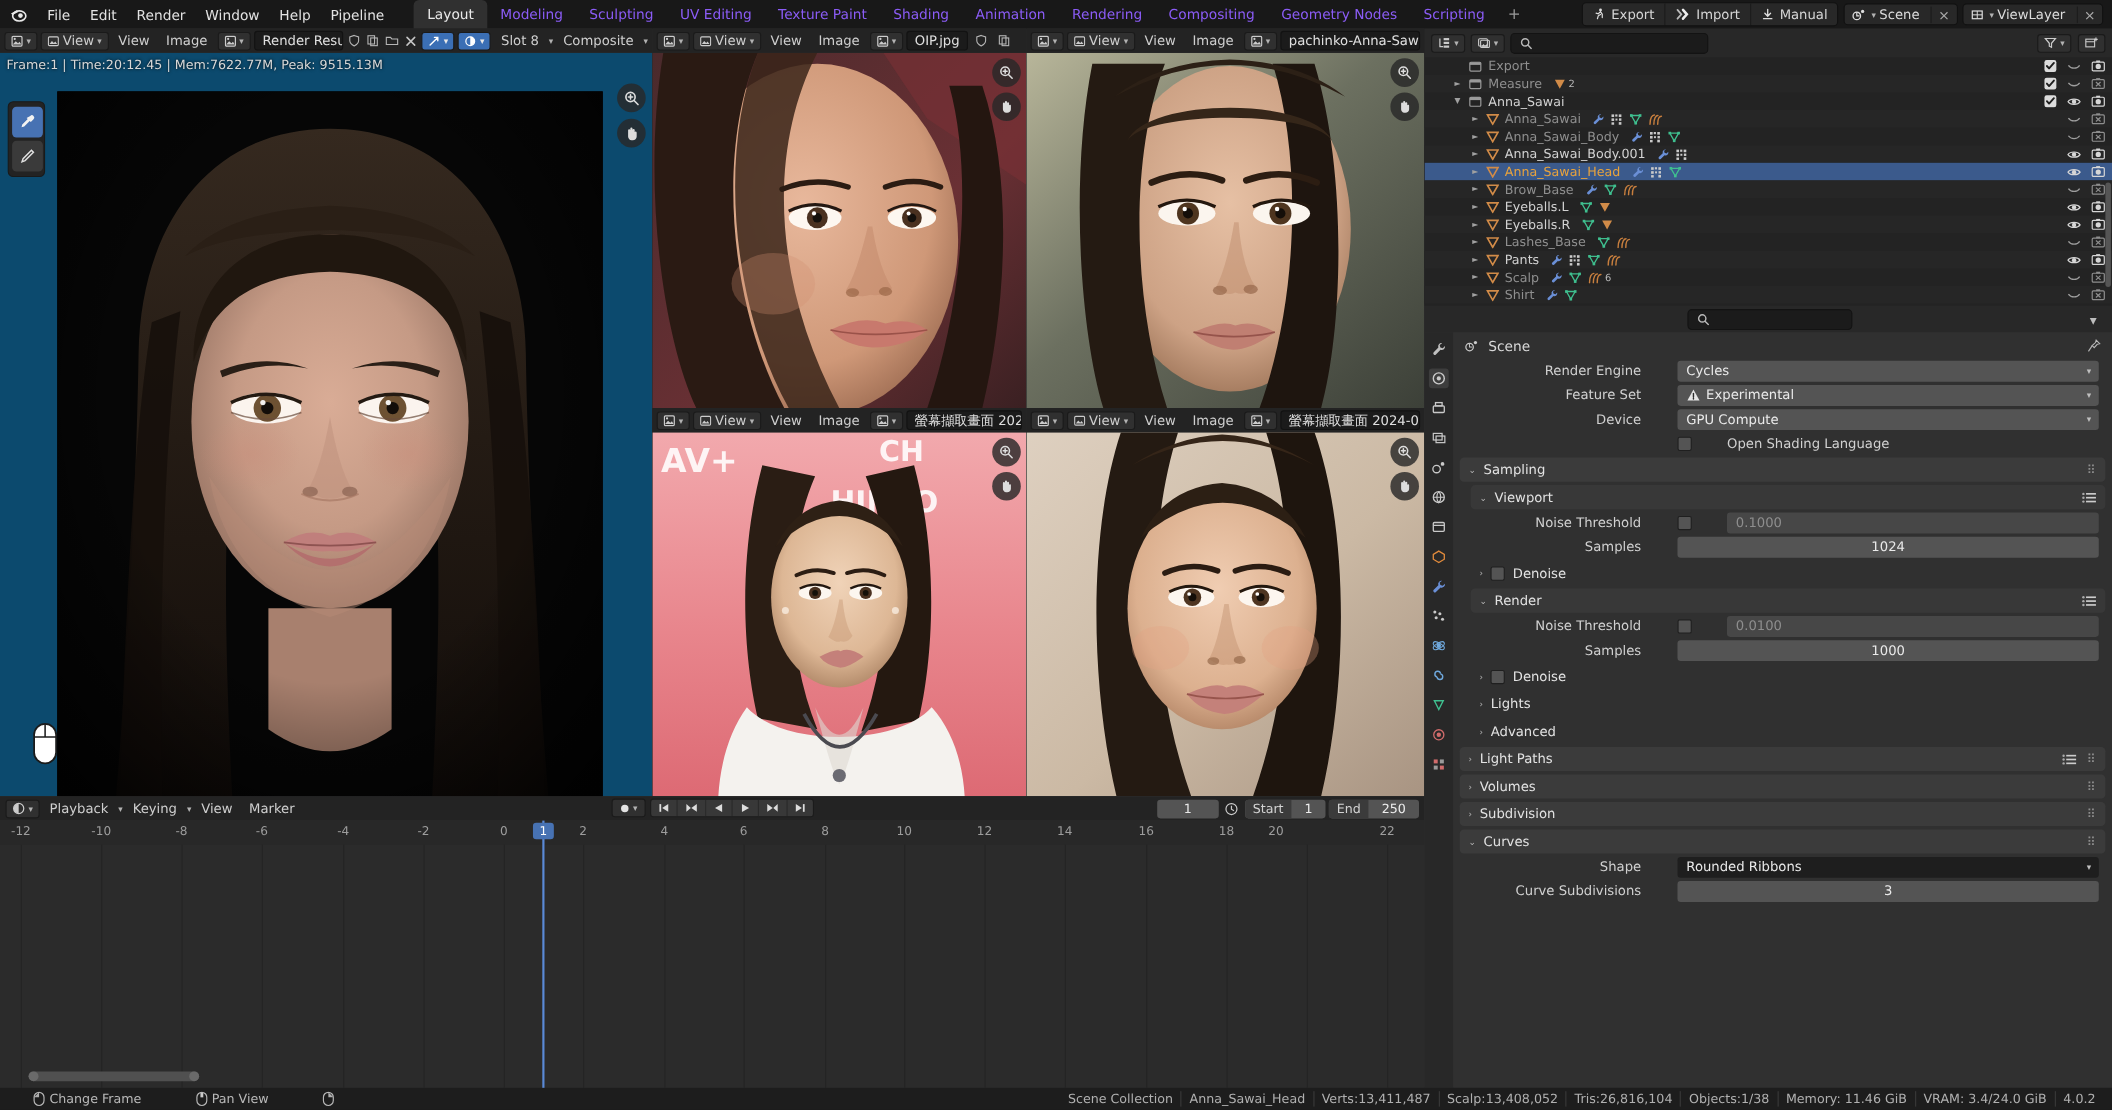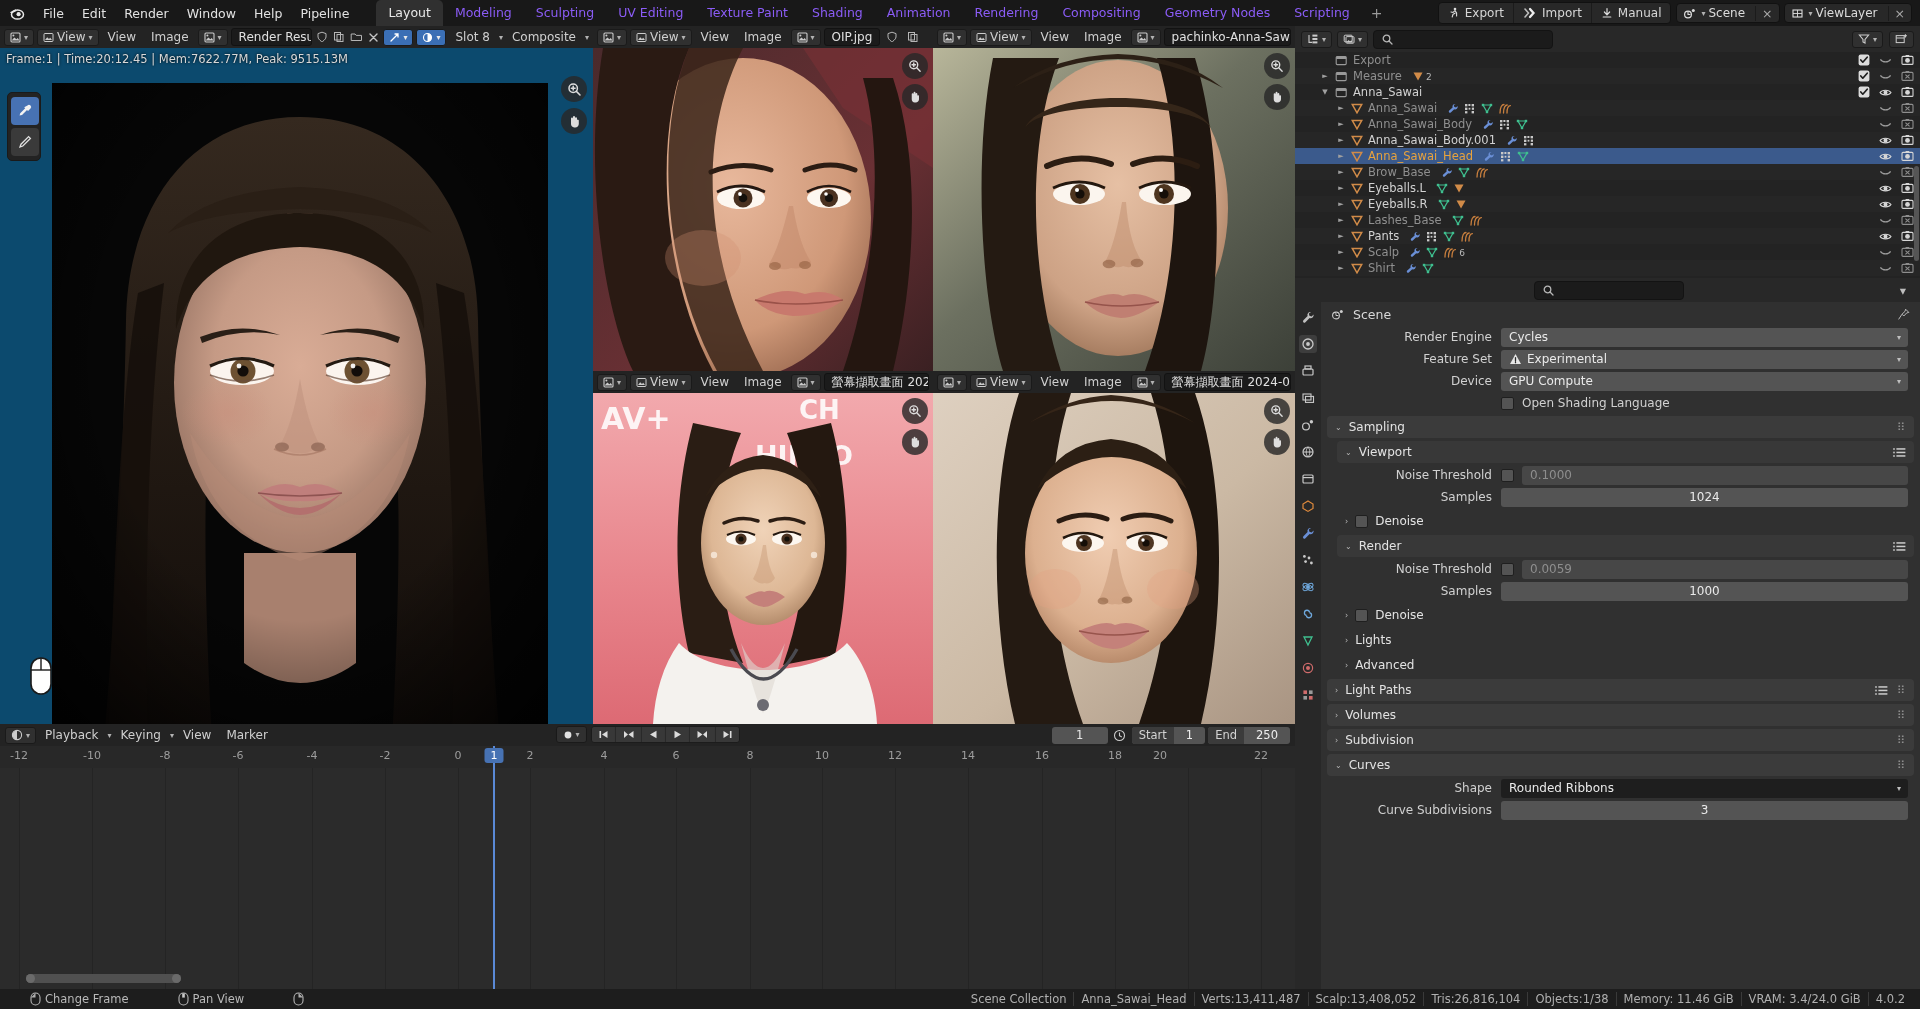--- a/index.html
+++ b/index.html
@@ -148,21 +148,21 @@
   
   #props { left:1295px; top:278px; width:625px; height:711px; background:#303030; }
   .props-header { height:24px; background:#282828; display:flex; align-items:center; gap:6px; padding:0 8px 0 34px; }
   .props-tabcol {
     position:absolute; left:0; top:24px; bottom:0; width:26px; background:#282828;
     display:flex; flex-direction:column; align-items:center; padding-top:6px; gap:9px;
   }
   .ptab { width:18px; height:18px; display:flex; align-items:center; justify-content:center; border-radius:3px; }
   .ptab.act { background:#3d3d3d; }
   .props-body { position:absolute; left:26px; right:0; top:24px; bottom:0; overflow:hidden; padding:0 0 0 0; }
-  .prow { display:flex; align-items:center; height:20px; margin:2px 12px 2px 0; }
+  .prow { display:flex; align-items:center; height:20px; margin:2px 12px 2px 0;gap:24px; }
   .plabel { width:180px; text-align:right; padding-right:9px; font-size:12px; color:#d1d1d1; }
   .pfield {
     flex:1; background:#545454; border-radius:3px; height:19px; display:flex;
     align-items:center; padding:0 8px; font-size:12px; color:#eaeaea; position:relative;
   }
   .pfield.dark { background:#1e1e1e; }
   .pfield.center { justify-content:center; }
   .pfield .dd { position:absolute; right:7px; font-size:8px; color:#bfbfbf; }
   .pfield.disabled { background:#474747; color:#8e8e8e; }
   .chk { width:13px; height:13px; border-radius:2px; background:#545454; border:1px solid #1f1f1f; flex:none; }
@@ -1802,21 +1802,21 @@
                   <circle cx="2" cy="9" r="1.1" fill="#aaa"></circle>
                   <rect x="4.4" y="8.2" width="9" height="1.5" fill="#ccc"></rect>
                 </svg>
               </span>
             </span>
           </div>
           <div class="prow">
             <div class="plabel">Noise Threshold</div>
             <div class="chk" style="margin-right: 8px;"></div>
             <div class="pfield disabled">
-              <span>0.0059</span>
+              <span>0.0100</span>
             </div>
           </div>
           <div class="prow">
             <div class="plabel">Samples</div>
             <div class="pfield center">
               <span>1000</span>
             </div>
           </div>
           <div class="psection sub plain">
             <span class="ptri">›</span>

